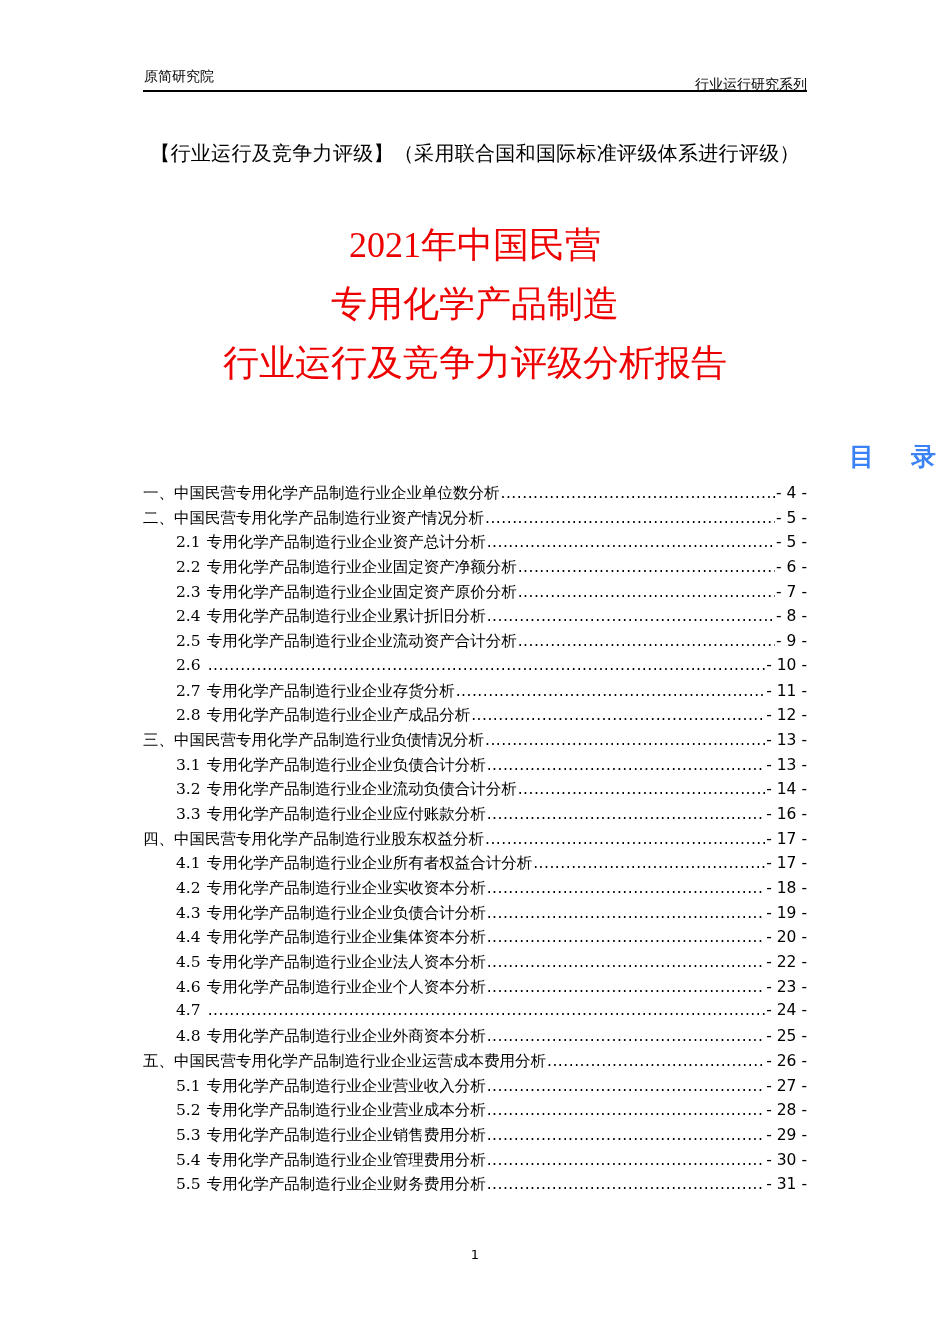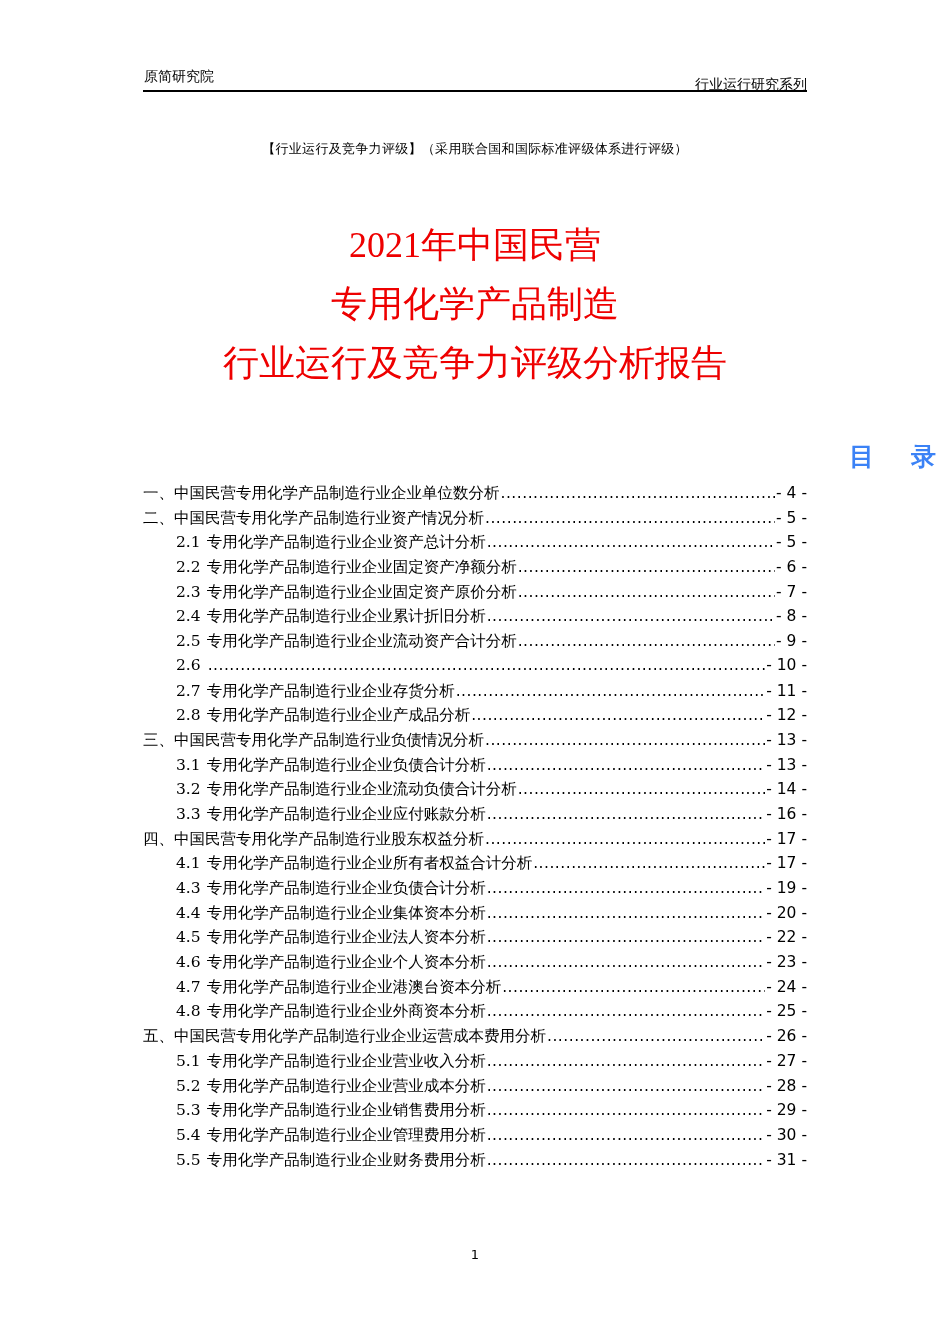--- a/index.html
+++ b/index.html
@@ -3,21 +3,21 @@
   <meta charset="utf-8">
   <style>
     html, body { margin: 0; padding: 0; background: #ffffff; }
     body { width: 950px; height: 1344px; position: relative; overflow: hidden;
            font-family: "DejaVu Sans", "Liberation Sans", sans-serif; color: #000; }
     .header { position: absolute; left: 143px; right: 143px; top: 68px; height: 22px;
               border-bottom: 2px solid #000; font-size: 14px; }
     .header .left { position: absolute; left: 1px; top: 0; }
     .header .right { position: absolute; right: 0; top: 8px; }
     .subtitle { position: absolute; left: 0; right: 0; top: 140px; text-align: center;
-                font-size: 13px; letter-spacing: 0.3px; }
+                font-size: 20px; letter-spacing: 0.3px; }
     .title { position: absolute; left: 0; right: 0; top: 216px; text-align: center;
              color: #ee0000; font-family: Liberation Serif, serif;
              font-size: 36px; line-height: 59px; }
     .title div { margin: 0; }
     .toc-heading { position: absolute; left: 0; right: 0; top: 440px; text-align: right;
                    color: #3b82f6; font-size: 25px; font-weight: bold; letter-spacing: 14px;
                    padding-left: 14px; }
     .toc { position: absolute; left: 143px; width: 664px; top: 483px; }
     .toc-row { display: flex; align-items: baseline; height: 24.7px; font-size: 15.5px;
                white-space: nowrap; overflow: hidden; }
@@ -138,20 +138,26 @@
       <span class="dots"></span>
       <span class="page">- 17 -</span>
     </div>
     <div class="toc-row level2">
       <span class="num">4.1</span>
       <span class="label">专用化学产品制造行业企业所有者权益合计分析</span>
       <span class="dots"></span>
       <span class="page">- 17 -</span>
     </div>
     <div class="toc-row level2">
+      <span class="num">4.2</span>
+      <span class="label">专用化学产品制造行业企业实收资本分析</span>
+      <span class="dots"></span>
+      <span class="page">- 18 -</span>
+    </div>
+    <div class="toc-row level2">
       <span class="num">4.3</span>
       <span class="label">专用化学产品制造行业企业负债合计分析</span>
       <span class="dots"></span>
       <span class="page">- 19 -</span>
     </div>
     <div class="toc-row level2">
       <span class="num">4.4</span>
       <span class="label">专用化学产品制造行业企业集体资本分析</span>
       <span class="dots"></span>
       <span class="page">- 20 -</span>
@@ -163,21 +169,20 @@
       <span class="page">- 22 -</span>
     </div>
     <div class="toc-row level2">
       <span class="num">4.6</span>
       <span class="label">专用化学产品制造行业企业个人资本分析</span>
       <span class="dots"></span>
       <span class="page">- 23 -</span>
     </div>
     <div class="toc-row level2">
       <span class="num">4.7</span>
-      <span class="label">专用化学产品制造行业企业港澳台资本分析</span>
       <span class="dots"></span>
       <span class="page">- 24 -</span>
     </div>
     <div class="toc-row level2">
       <span class="num">4.8</span>
       <span class="label">专用化学产品制造行业企业外商资本分析</span>
       <span class="dots"></span>
       <span class="page">- 25 -</span>
     </div>
     <div class="toc-row level1">

